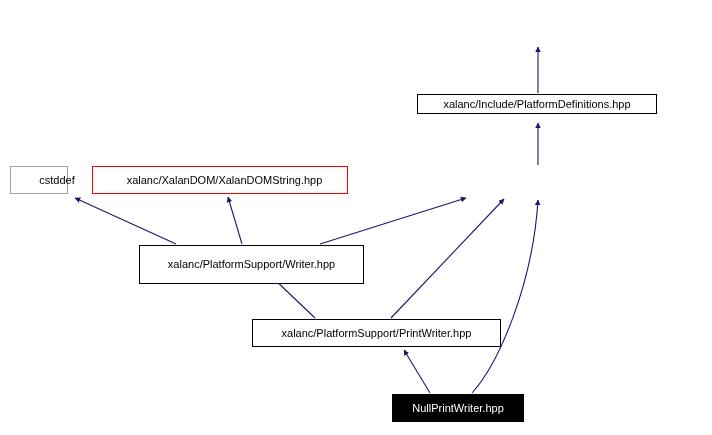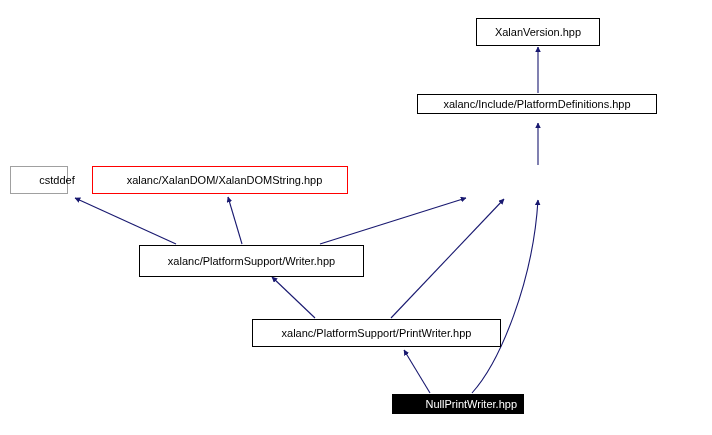--- a/index.html
+++ b/index.html
@@ -83,42 +83,39 @@
       <path d="M 315,318 L 272,277"></path>
 
       <path d="M 391,318 L 504,199"></path>
 
       <path d="M 430,393 L 404,350"></path>
 
       <path d="M 472,393 C 500,362 533,282 538,200"></path>
     </g>
   </svg>
 
-  <div class="node default" style="left:476px; top:18px; width:124px; height:28px;">
-    <span class="node-label">XalanVersion.hpp</span>
-  </div>
 
   <div class="node default" style="left:417px; top:94px; width:240px; height:20px;">
     <span class="node-label">xalanc/Include/PlatformDefinitions.hpp</span>
   </div>
 
   <div class="node gray" style="left:10px; top:166px; width:58px; height:28px;">
     <span class="node-label">cstddef</span>
   </div>
 
   <div class="node red" style="left:92px; top:166px; width:256px; height:28px;padding-left:9px;">
     <span class="node-label">xalanc/XalanDOM/XalanDOMString.hpp</span>
   </div>
 
 
-  <div class="node default" style="left:139px; top:245px; width:225px; height:32px;">
+  <div class="node default" style="left:139px; top:245px; width:225px; height:39px;">
     <span class="node-label">xalanc/PlatformSupport/Writer.hpp</span>
   </div>
 
   <div class="node default" style="left:252px; top:319px; width:249px; height:28px;">
     <span class="node-label">xalanc/PlatformSupport/PrintWriter.hpp</span>
   </div>
 
-  <div class="node current" style="left:392px; top:394px; width:132px; height:20px;justify-content:flex-end;">
+  <div class="node current" style="left:392px; top:394px; width:132px; height:28px;">
     <span class="node-label">NullPrintWriter.hpp</span>
   </div>
 
 </div>
 
 </body></html>

